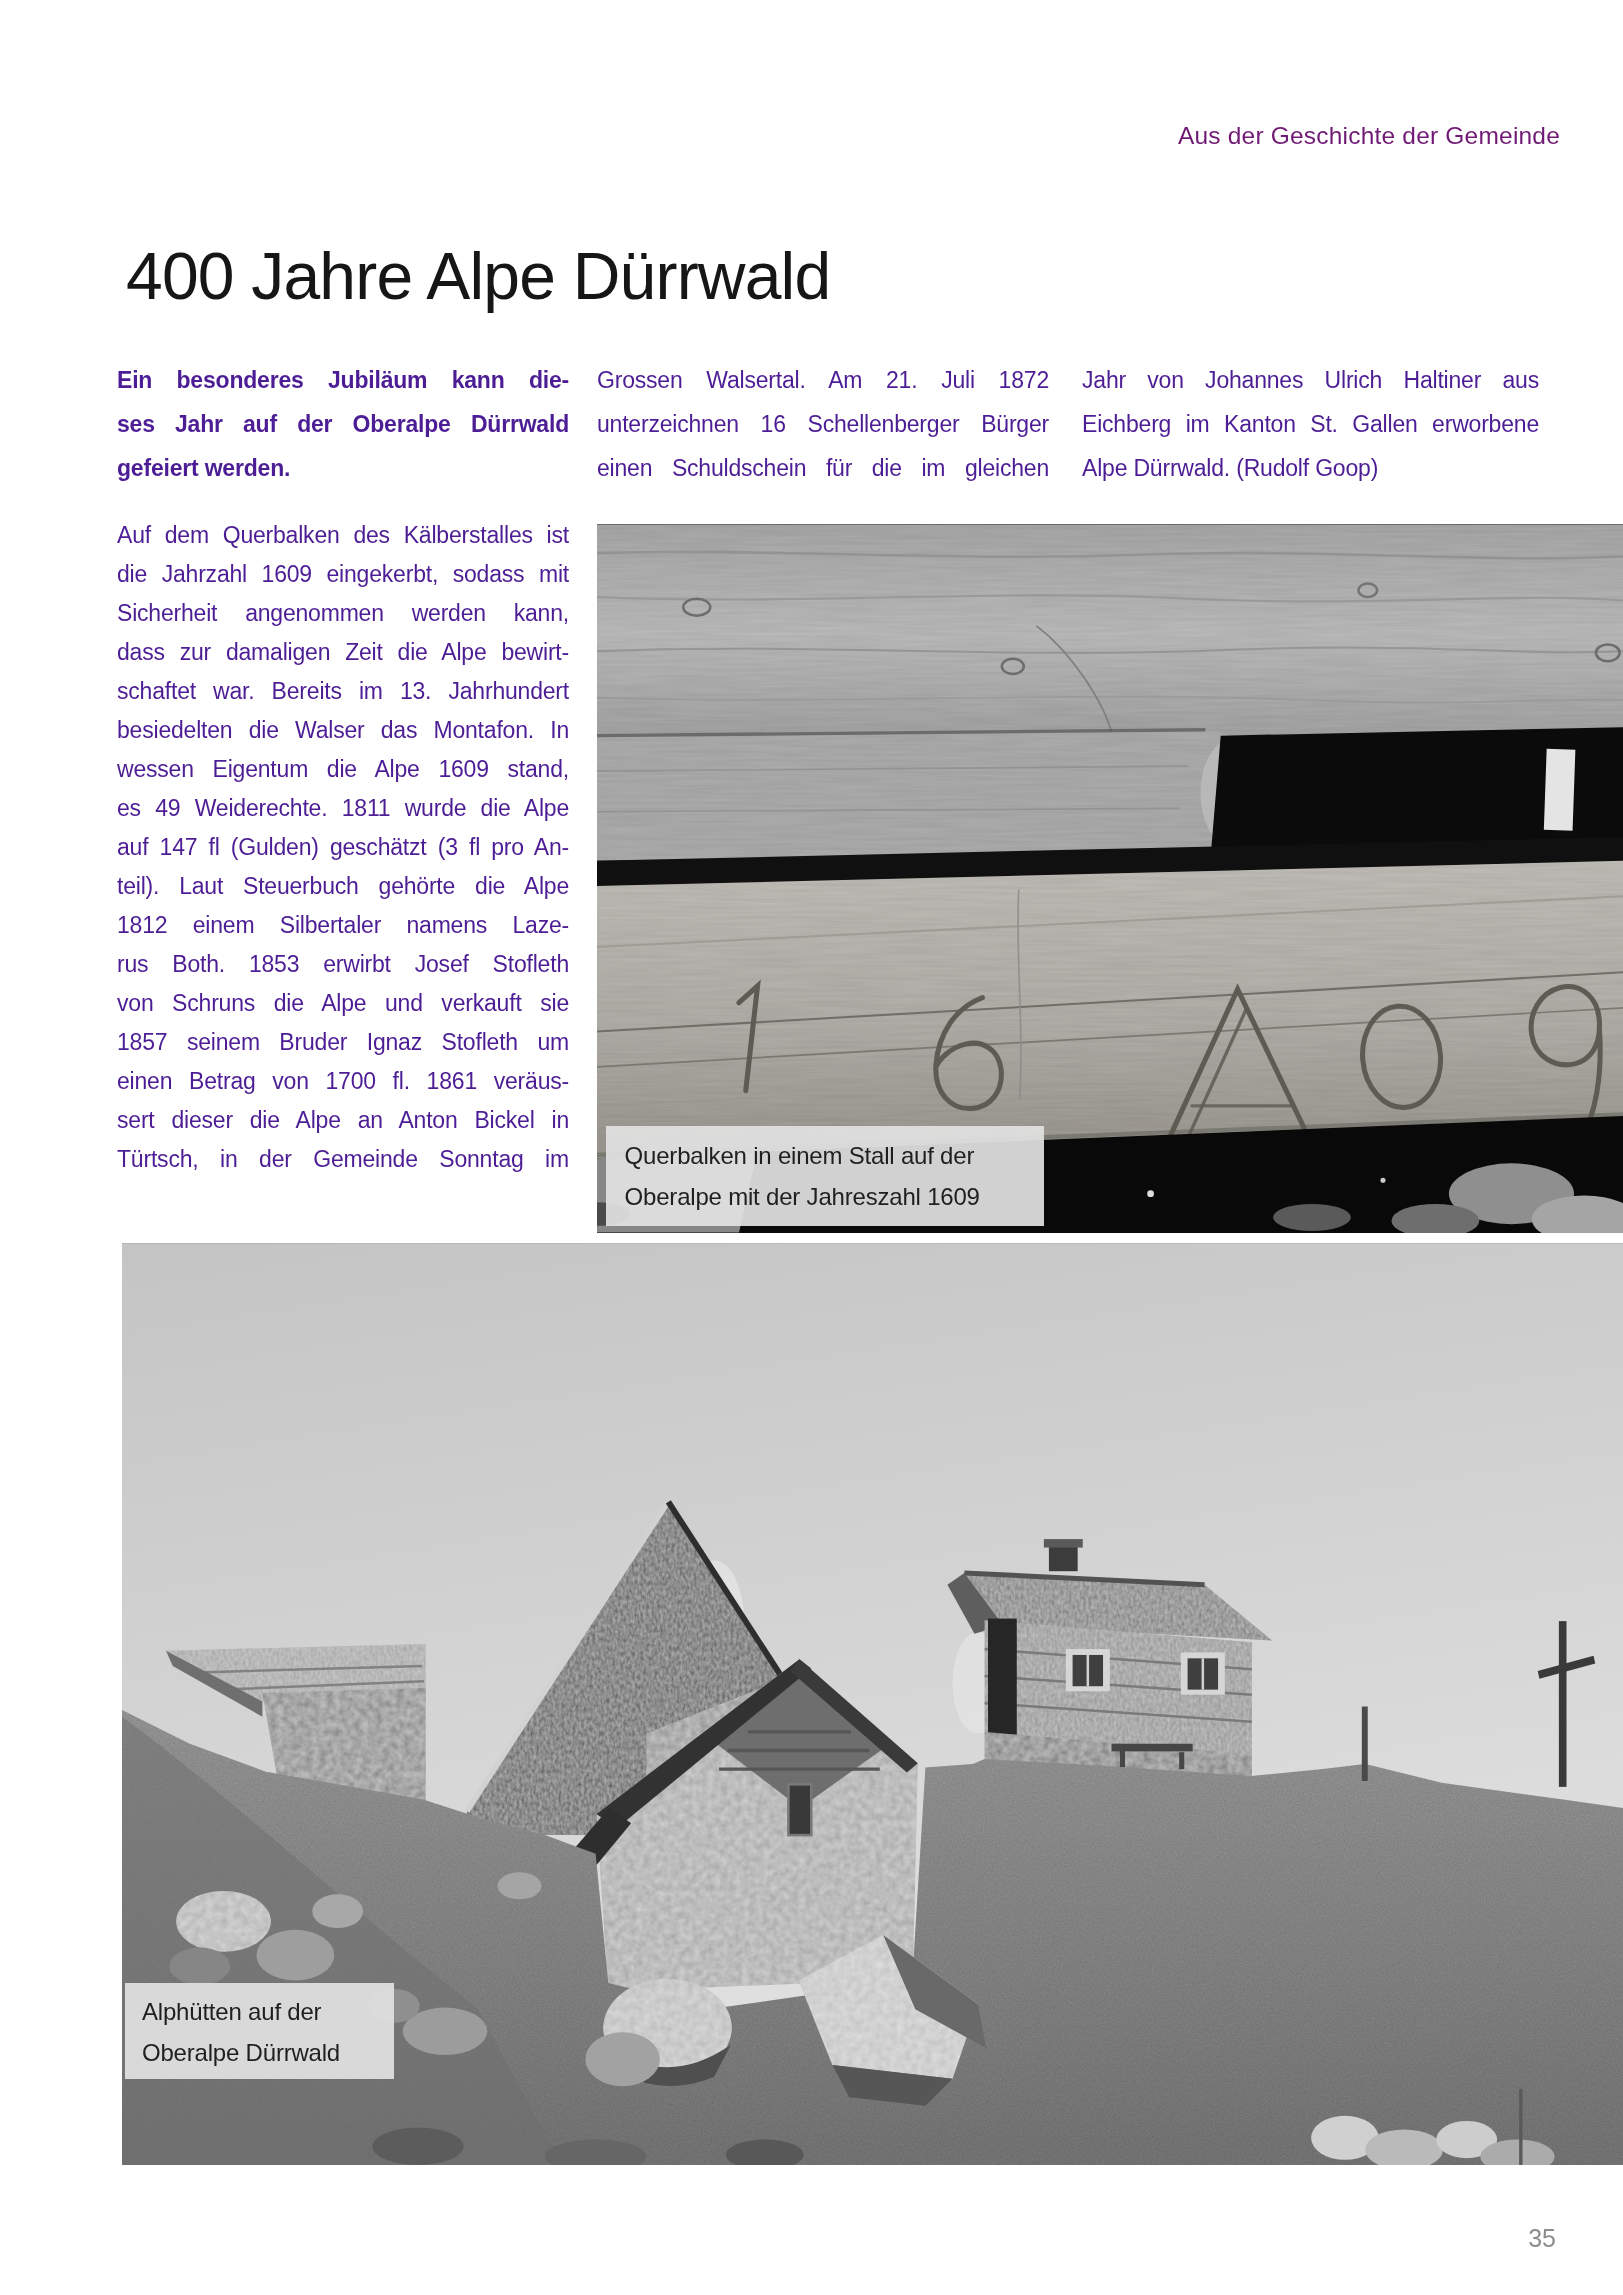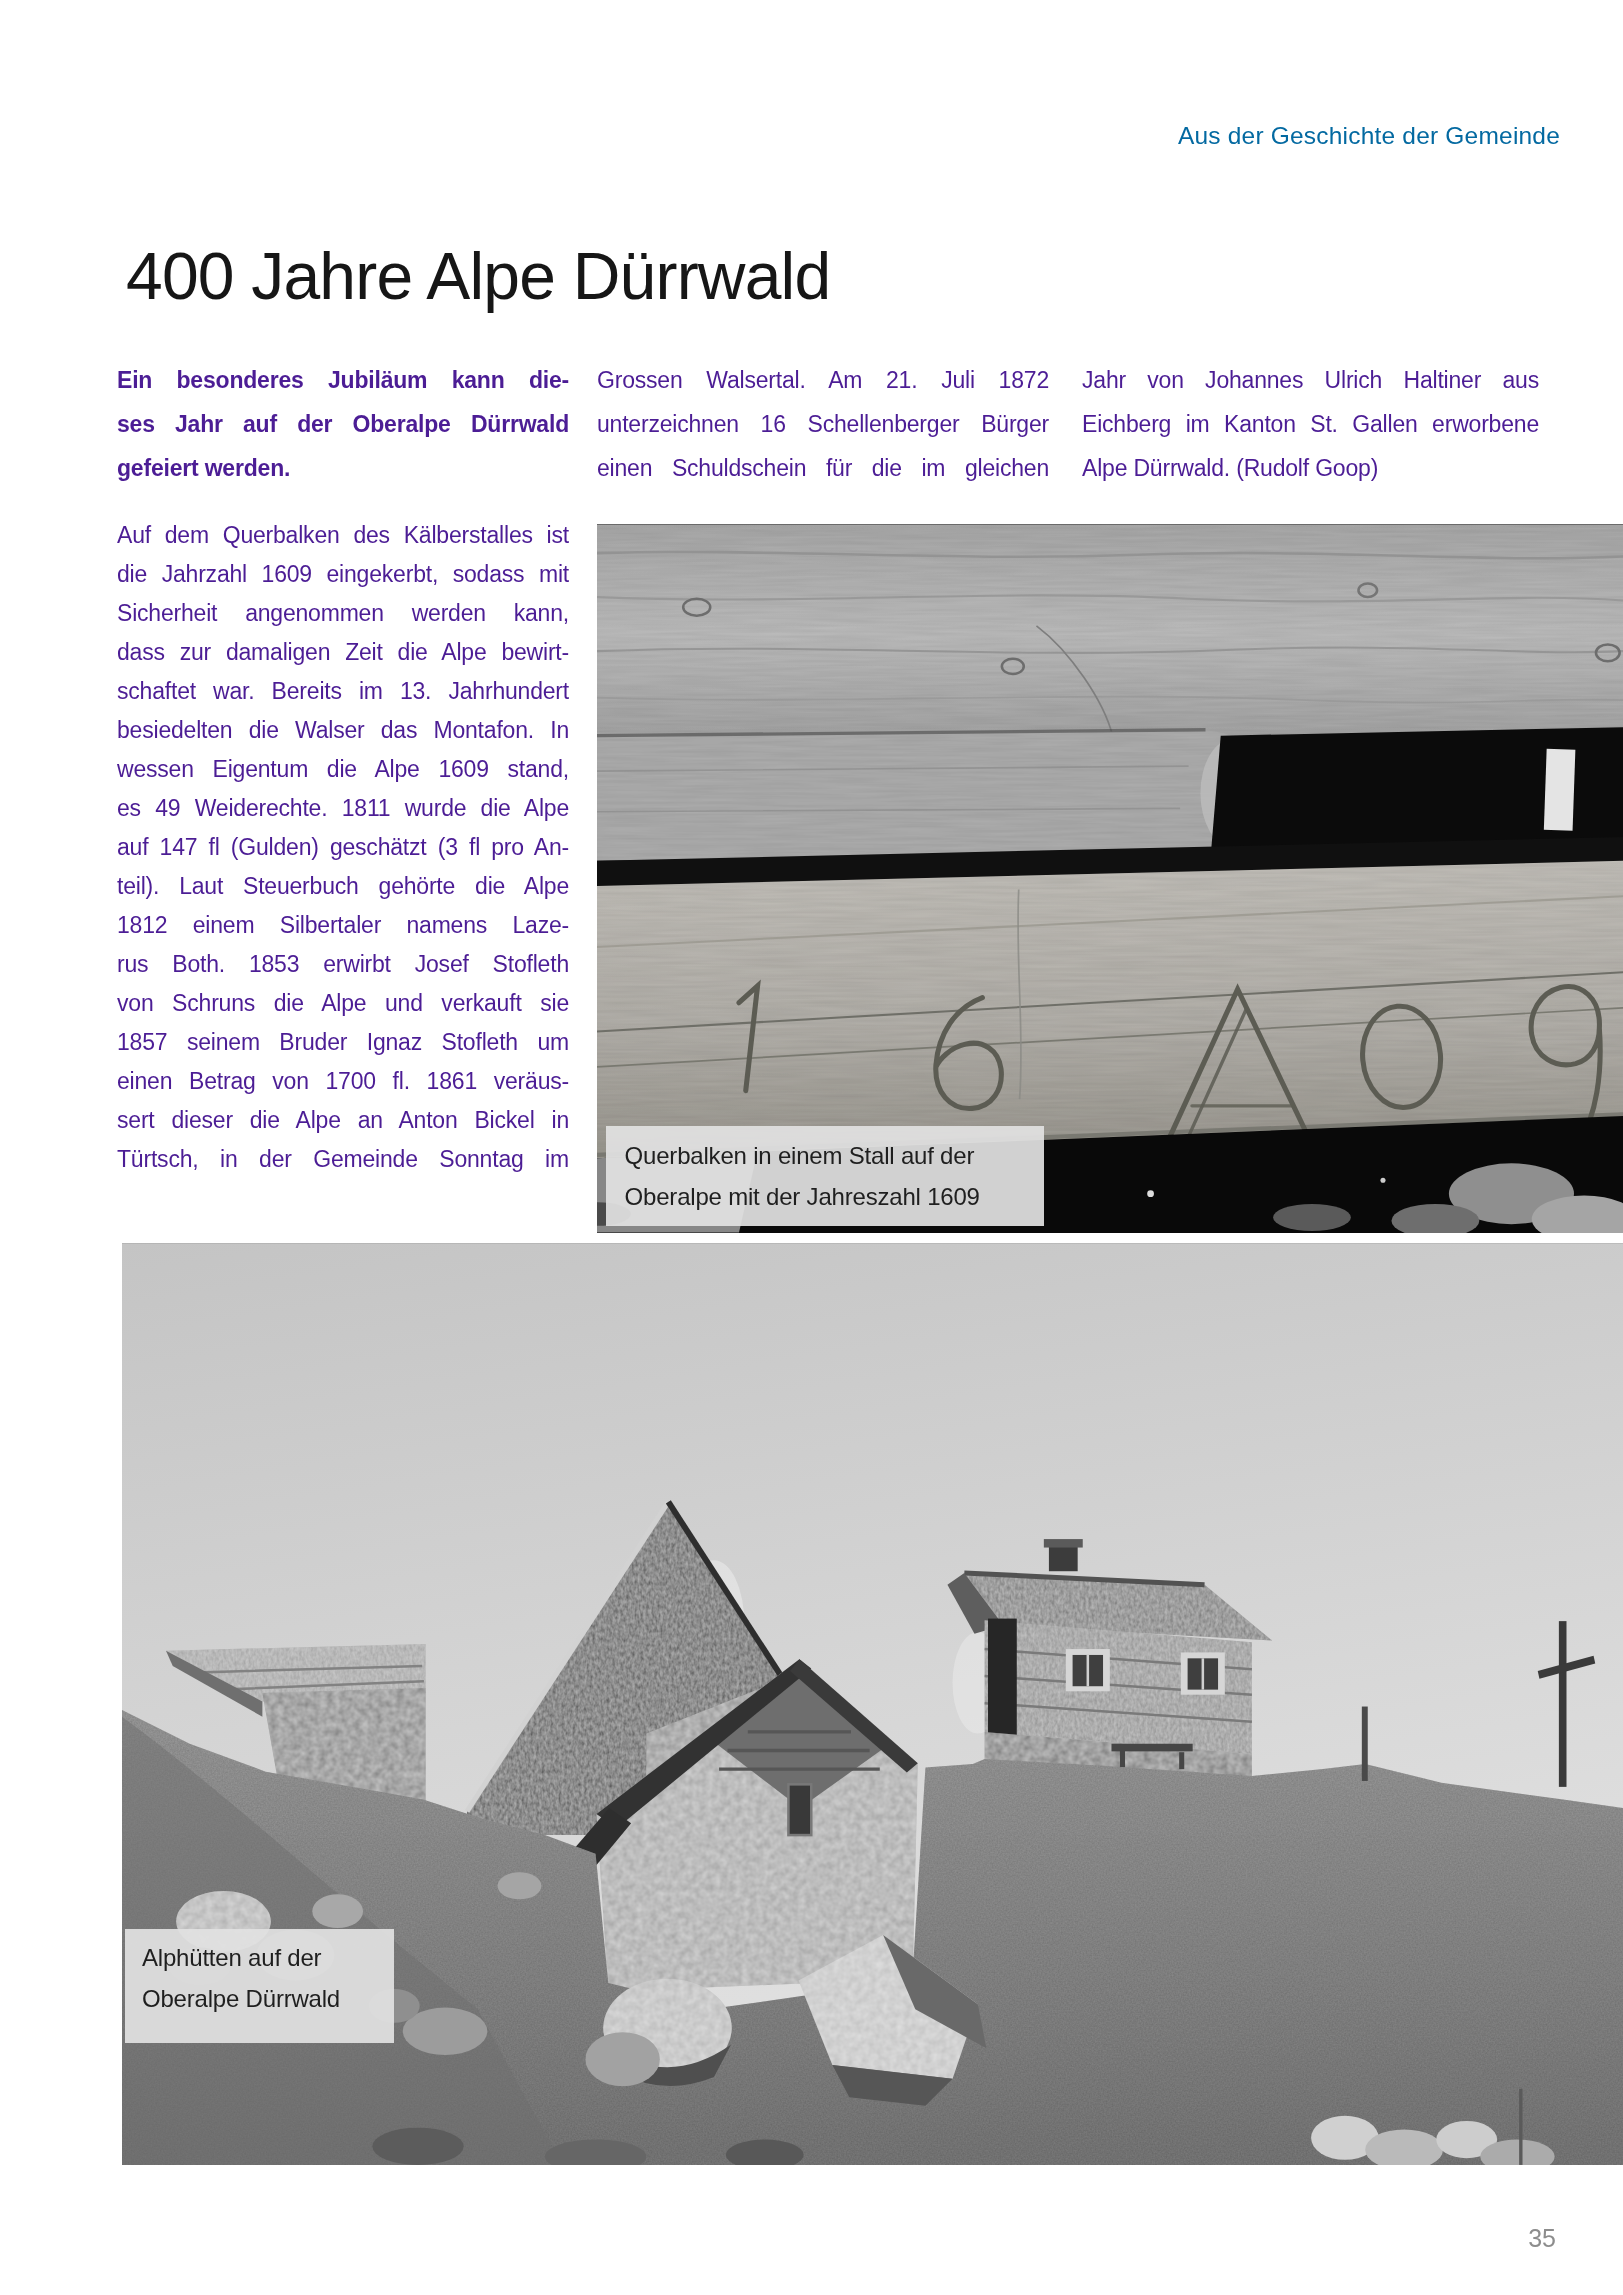--- a/index.html
+++ b/index.html
@@ -2,21 +2,21 @@
 <html style="font-size:13.5px"><head>
 <meta charset="utf-8">
 <style>
   html,body{margin:0;padding:0;background:#e8e8e8;}
   .page{
     position:relative;width:1623px;height:2295px;background:#ffffff;
     font-family:"Liberation Sans",sans-serif;overflow:hidden;margin:0 auto;
   }
   .kicker{
     position:absolute;top:122px;right:63px;width:761px;
-    font-size:24.5px;color:#0369a1;text-align:right;letter-spacing:0.2px;
+    font-size:24.5px;color:#701a75;text-align:right;letter-spacing:0.2px;
   }
   .title{
     position:absolute;top:238px;left:126px;
     font-size:66px;color:#161616;letter-spacing:-0.8px;font-weight:400;
   }
   .col{position:absolute;font-size:23px;color:#4c1d95;letter-spacing:-0.2px;}
   .intro{top:358px;line-height:44px;}
   .intro.bold{font-weight:bold;}
   .body-col{top:516px;line-height:39px;}
   .c1{left:117px;width:452px;}
@@ -27,21 +27,21 @@
   .jlast .tline:not(:last-child){text-align-last:justify;}
   .photo{position:absolute;overflow:hidden;background:#0a0a0a;}
   #photo1{left:597px;top:524px;width:1026px;height:709px;}
   #photo2{left:122px;top:1243px;width:1502px;height:922px;}
   .photo svg{display:block;}
   .caption{
     position:absolute;background:rgba(225,225,225,0.93);
     font-size:24px;color:#1f1f1f;line-height:41px;letter-spacing:-0.2px;
   }
   #caption1{left:606px;top:1126px;width:438px;height:100px;padding:9.3px 0 0 18.6px;box-sizing:border-box;}
-  #caption2{left:125px;top:1929px;width:269px;height:114px;padding:7.6px 0 0 17px;box-sizing:border-box;}
+  #caption2{left:125px;top:1983px;width:269px;height:96px;padding:7.6px 0 0 17px;box-sizing:border-box;}
   .caption .tline{text-align:center;text-align-last:left;}
   .page-number{
     position:absolute;top:2224px;right:67px;
     font-size:25px;color:#8d8d8d;
   }
 </style>
 </head>
 <body>
 
 <div class="page">

